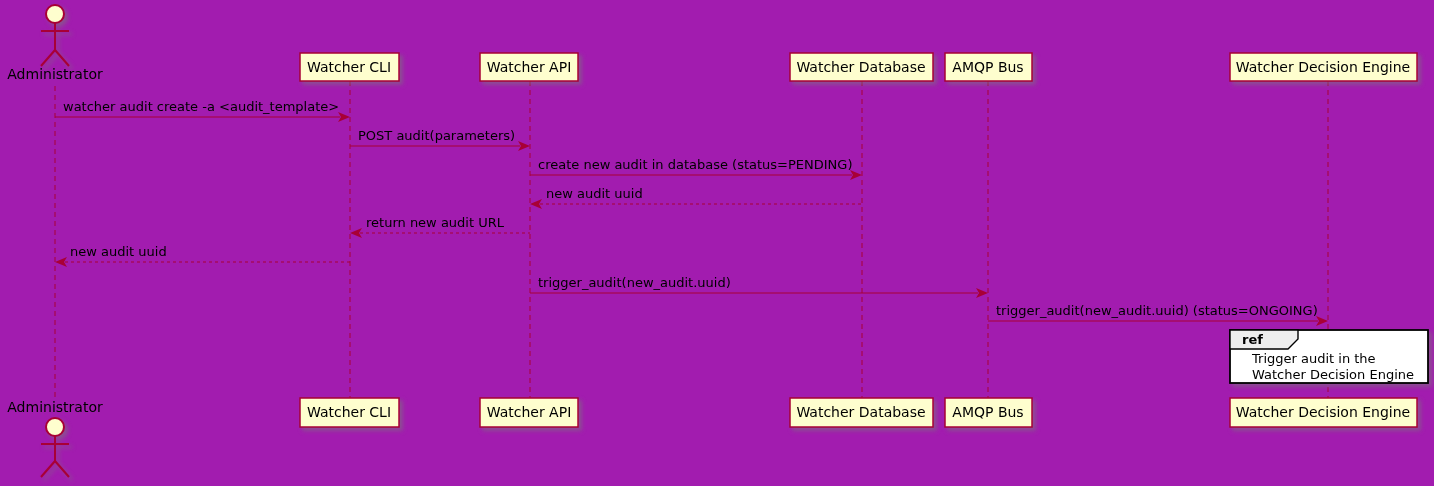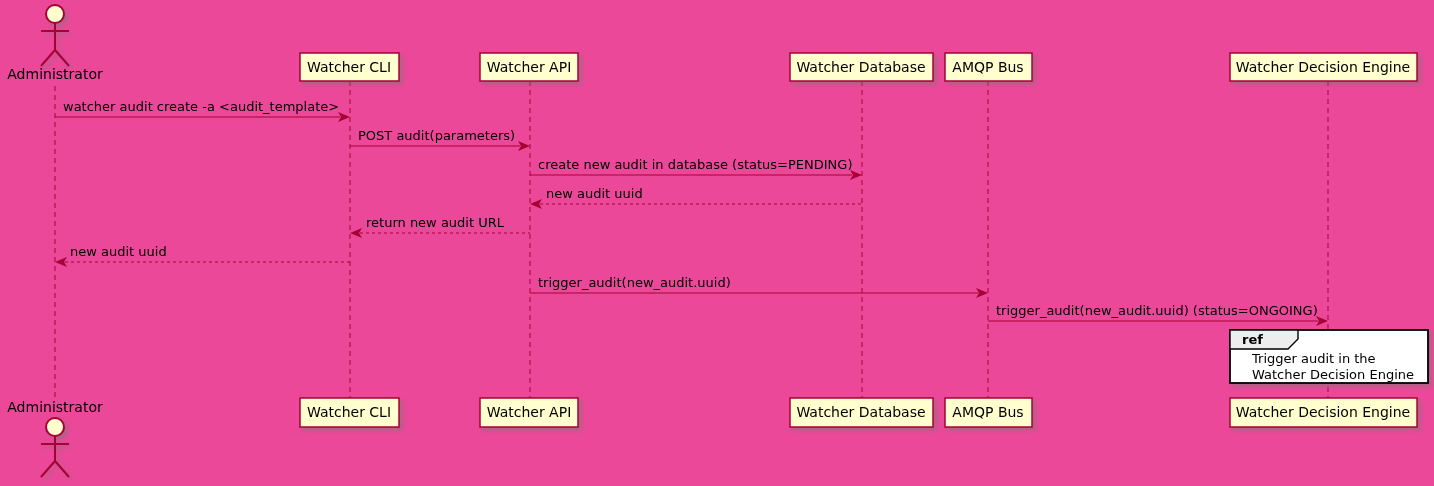--- a/index.html
+++ b/index.html
@@ -1,19 +1,19 @@
 <!DOCTYPE html>
 <html><head>
 <meta charset="utf-8">
 <style>
   html, body { margin: 0; padding: 0; background: #FFFFFF; }
   .canvas {
     position: relative;
     width: 1434px; height: 486px;
-    background: #ec4899;
+    background: #a21caf;
     font-family: "DejaVu Sans", sans-serif;
   }
   svg text {
     font-family: "DejaVu Sans", sans-serif;
     fill: #000000;
   }
   .pbox   { fill: #FEFECE; stroke: #A80036; stroke-width: 1.5; }
   .ptext  { font-size: 14px; text-anchor: middle; }
   .mtext  { font-size: 13px; }
   .mline  { stroke: #A80036; stroke-width: 1.2; fill: none; }

